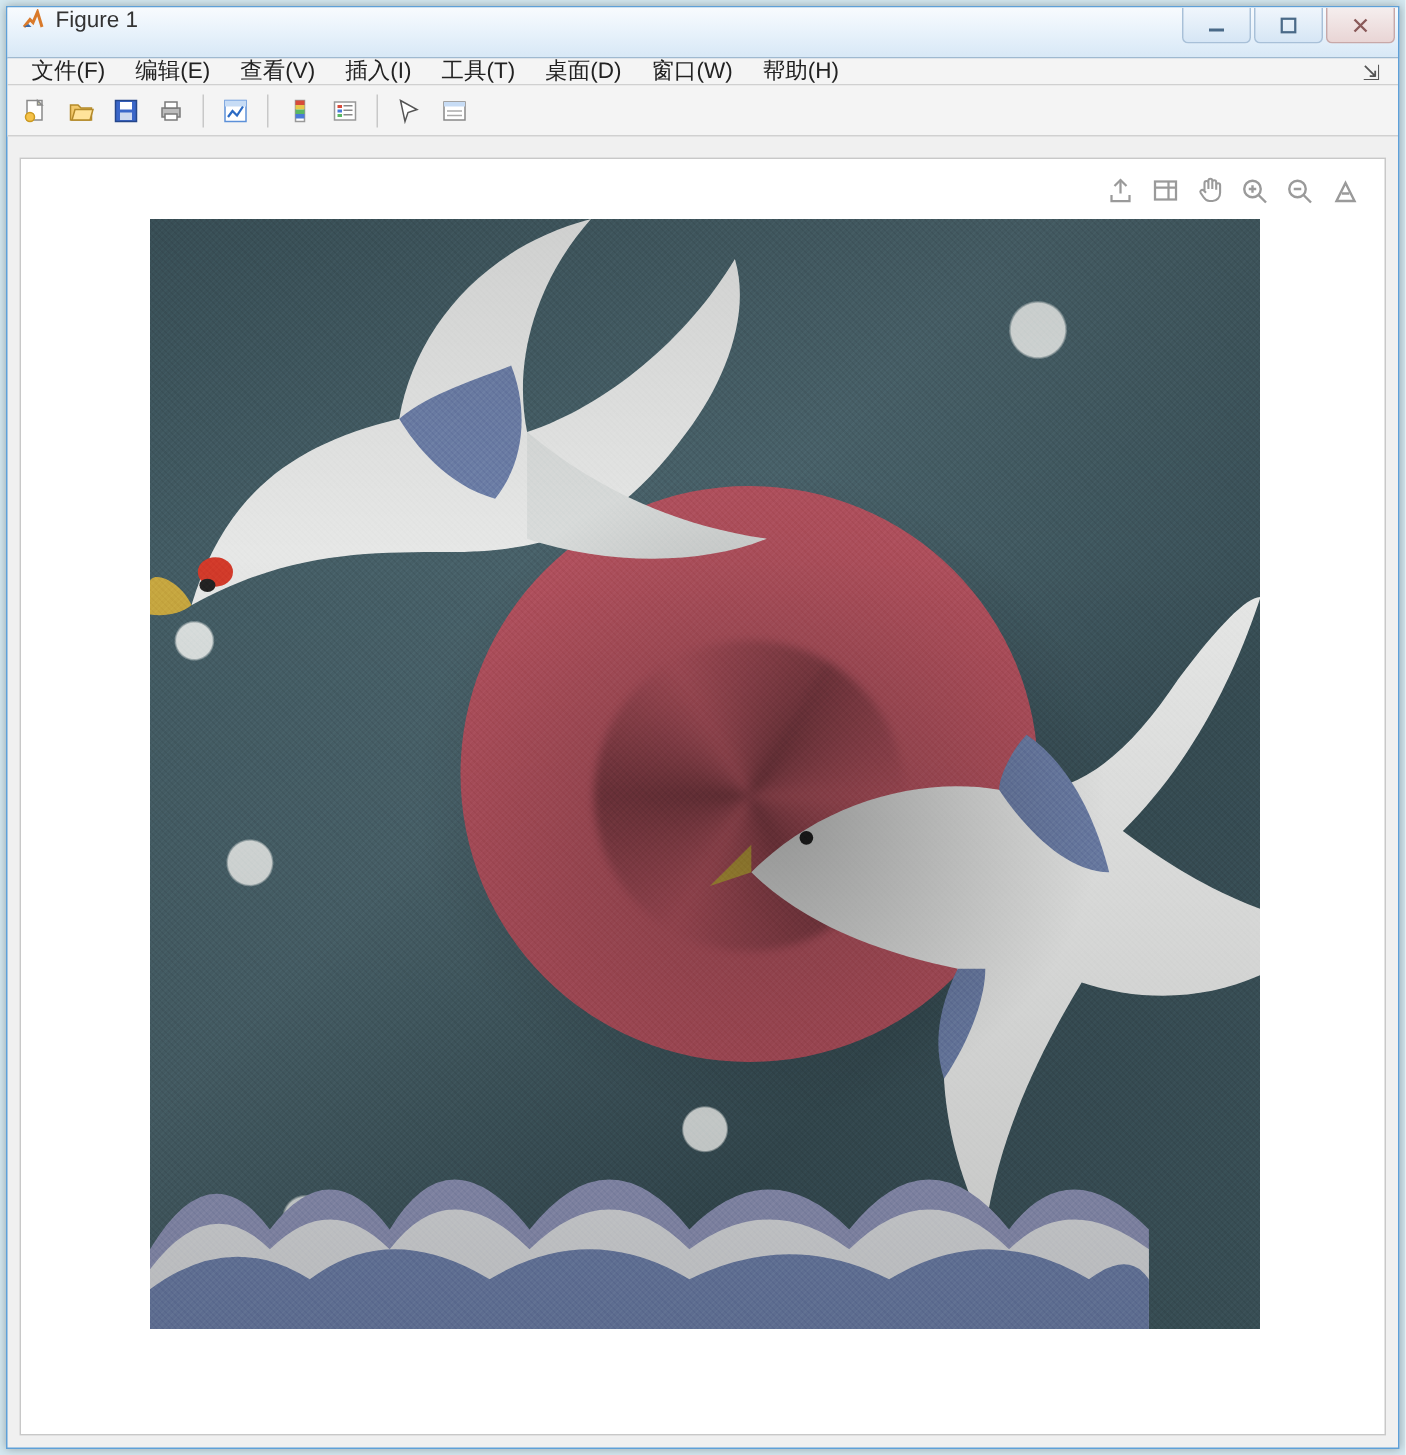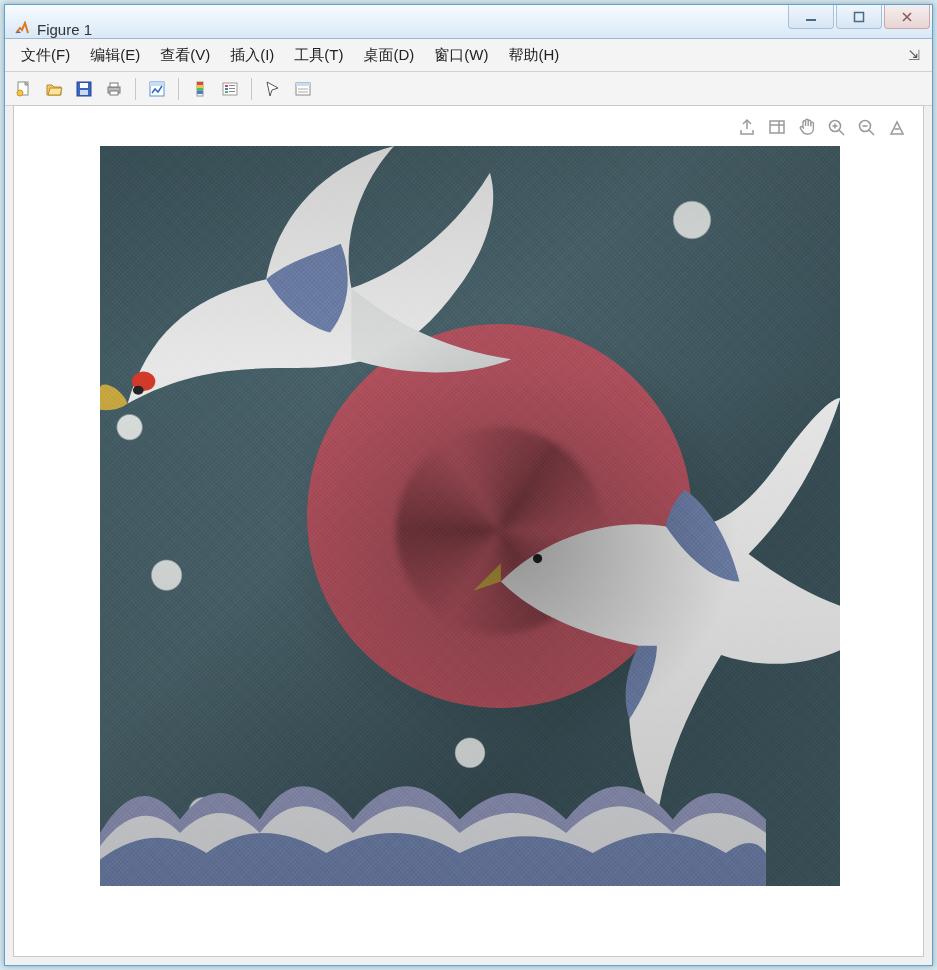--- a/index.html
+++ b/index.html
@@ -17,21 +17,21 @@
     width: 929px; height: 962px;
     background: #f0f0f0;
     border: 1px solid #5ea0d8;
     box-shadow: 0 0 6px rgba(0,0,0,0.3);
   }
   .titlebar {
     height: 34px;
     background: linear-gradient(to bottom, #f8fbfe 0%, #e8f2fb 50%, #d8e8f6 100%);
     border-bottom: 1px solid #9fb9d0;
     display: flex;
-    align-items: flex-end;
+    align-items: flex-start;
     padding: 0 2px 0 8px;
   }
   .titlebar .app-icon {
     width: 18px; height: 18px;
     margin-right: 6px;
     display: flex; align-items: center; justify-content: center;
   }
   .titlebar .title {
     font-size: 15px; color: #333;
     flex: 0 0 auto;
@@ -43,21 +43,21 @@
     margin-left: 2px;
     background: linear-gradient(to bottom,#f0f6fc,#d6e6f5);
     border: 1px solid #a8c0d8;
     border-top: none;
     border-radius: 0 0 4px 4px;
     display: flex; align-items: center; justify-content: center;
     color: #4a6a88;
   }
   .win-btn.close { background: linear-gradient(to bottom,#f5eeee,#e9d5d5); border-color:#c8a8a8; color:#8a5a5a;}
   .menubar {
-    height: 33px;
+    height: 18px;
     background: #f4f4f4;
     border-bottom: 1px solid #d0d0d0;
     display: flex;
     align-items: center;
     padding: 0 6px;
     font-size: 15px;
     color: #222;
   }
   .menubar .menu-item { padding: 4px 10px; cursor: default; }
   .menubar .dock-arrow { margin-left: auto; font-size: 14px; color:#555; padding-right:6px;}

